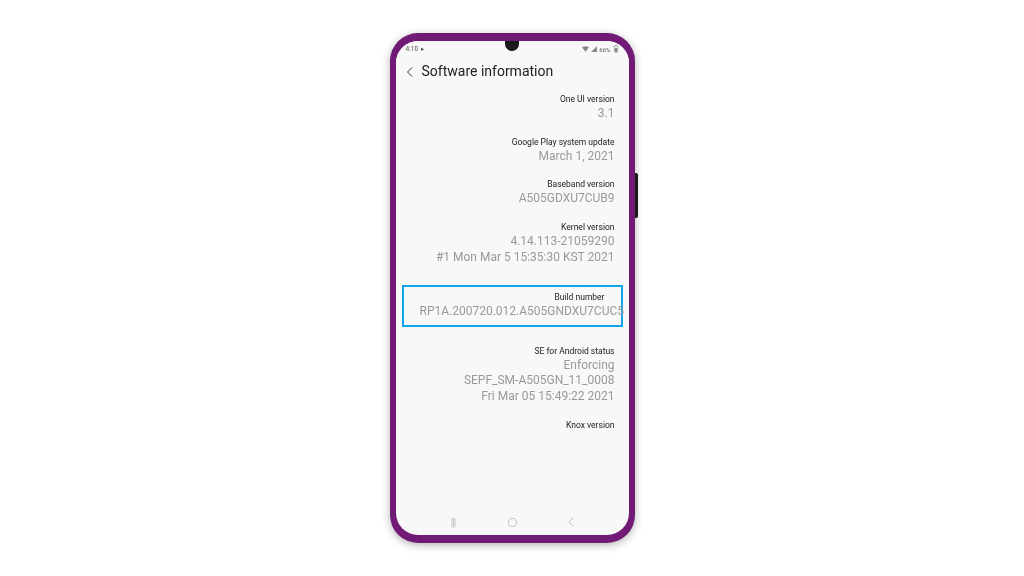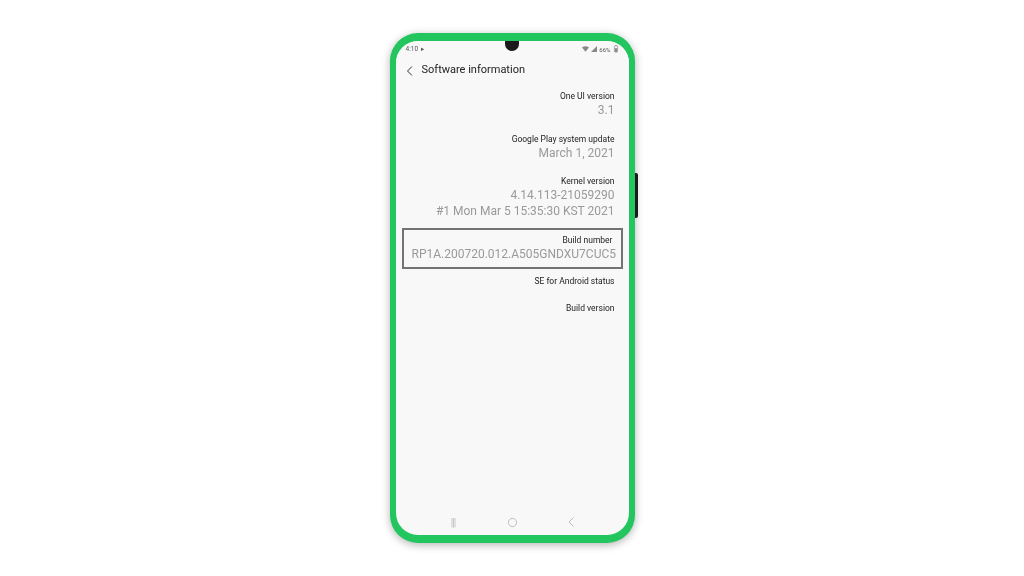--- a/index.html
+++ b/index.html
@@ -8,21 +8,21 @@
       height: 576px;
       background: #ffffff;
       display: flex;
       align-items: center;
       justify-content: center;
       font-family: -apple-system, BlinkMacSystemFont, 'Segoe UI', Roboto, sans-serif;
     }
     .phone-frame {
       width: 245px;
       height: 510px;
-      background: #22c55e;
+      background: #701a75;
       border-radius: 28px;
       padding: 8px 6px;
       position: relative;
       box-shadow: 0 2px 8px rgba(0,0,0,0.3);
     }
     .phone-side-button {
       position: absolute;
       right: -3px;
       top: 140px;
       width: 3px;
@@ -68,21 +68,21 @@
       gap: 8px;
       background: #f8f8f8;
     }
     .back-icon {
       width: 8px;
       height: 8px;
       display: inline-block;
     }
     .back-icon svg { display: block; }
     .header-title {
-      font-size: 11px;
+      font-size: 14px;
       color: #222;
       font-weight: 400;
     }
     .list {
       padding: 0 0;
     }
     .list-item {
       padding: 7px 14px 7px 14px;
       border-bottom: 0.5px solid transparent;
       text-align: right;
@@ -93,23 +93,23 @@
       line-height: 1.3;
       margin-bottom: 1px;
     }
     .list-item .subtitle {
       font-size: 12px;
       color: #999;
       line-height: 1.3;
       white-space: pre-line;
     }
     .highlight {
-      border: 2px solid #737373;
-      margin: 0 6px;
-      padding: 5px 8px;
+      border: 2px solid #0ea5e9;
+      margin: 12px 6px;
+      padding: 5px 16px;
     }
     .nav-bar {
       position: absolute;
       bottom: 4px;
       left: 0;
       right: 0;
       height: 18px;
       display: flex;
       justify-content: space-around;
       align-items: center;
@@ -177,33 +177,40 @@
     <div class="list">
       <div class="list-item">
         <div class="title">One UI version</div>
         <div class="subtitle">3.1</div>
       </div>
       <div class="list-item">
         <div class="title">Google Play system update</div>
         <div class="subtitle">March 1, 2021</div>
       </div>
       <div class="list-item">
+        <div class="title">Baseband version</div>
+        <div class="subtitle">A505GDXU7CUB9</div>
+      </div>
+      <div class="list-item">
         <div class="title">Kernel version</div>
         <div class="subtitle">4.14.113-21059290
 #1 Mon Mar 5 15:35:30 KST 2021</div>
       </div>
       <div class="list-item highlight">
         <div class="title">Build number</div>
         <div class="subtitle">RP1A.200720.012.A505GNDXU7CUC5</div>
       </div>
       <div class="list-item">
         <div class="title">SE for Android status</div>
-      </div>
-      <div class="list-item">
-        <div class="title">Build version</div>
+        <div class="subtitle">Enforcing
+SEPF_SM-A505GN_11_0008
+Fri Mar 05 15:49:22 2021</div>
+      </div>
+      <div class="list-item">
+        <div class="title">Knox version</div>
       </div>
     </div>
 
     <div class="nav-bar">
       <span class="nav-icon recents-icon">|||</span>
       <span class="nav-icon">
         <svg width="11" height="11" viewBox="0 0 12 12">
             <circle cx="6" cy="6" r="4.5" fill="none" stroke="#bbb" stroke-width="1"></circle>
           </svg>
       </span>

